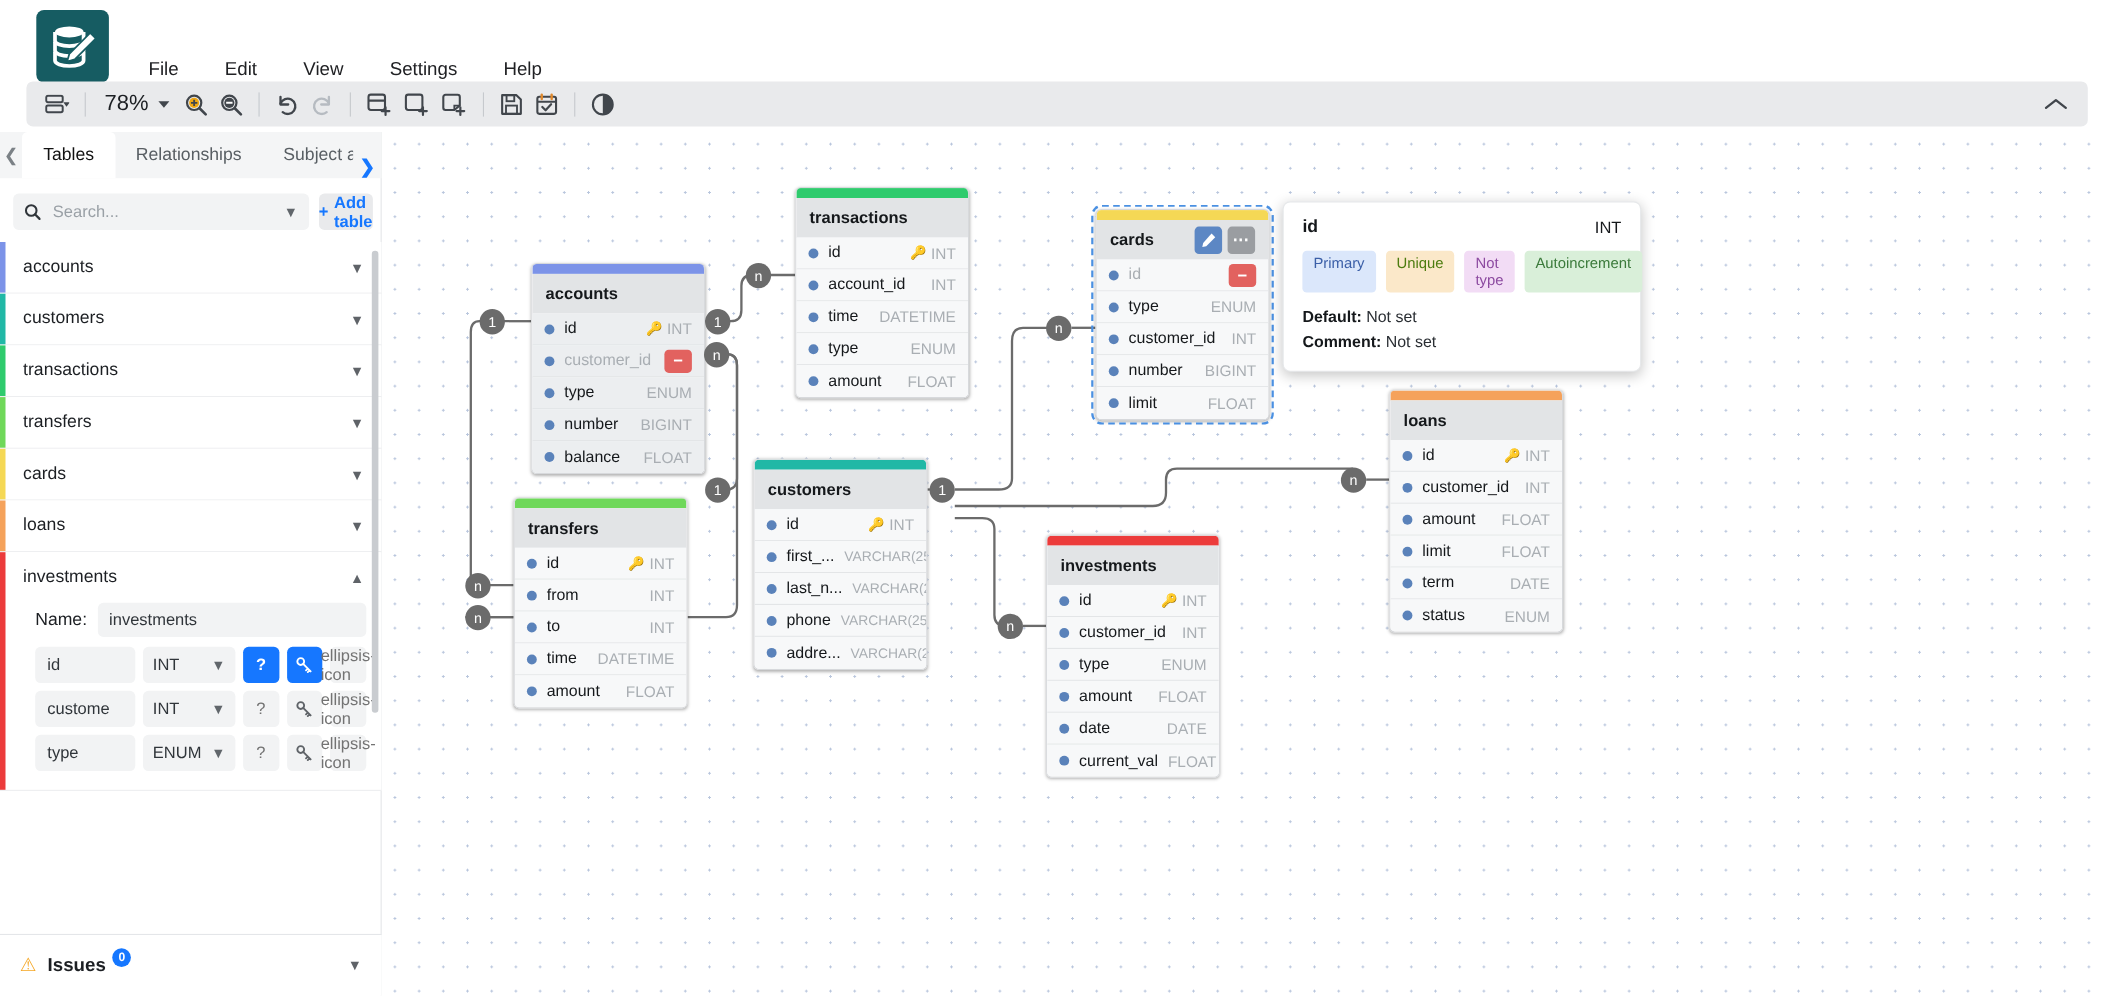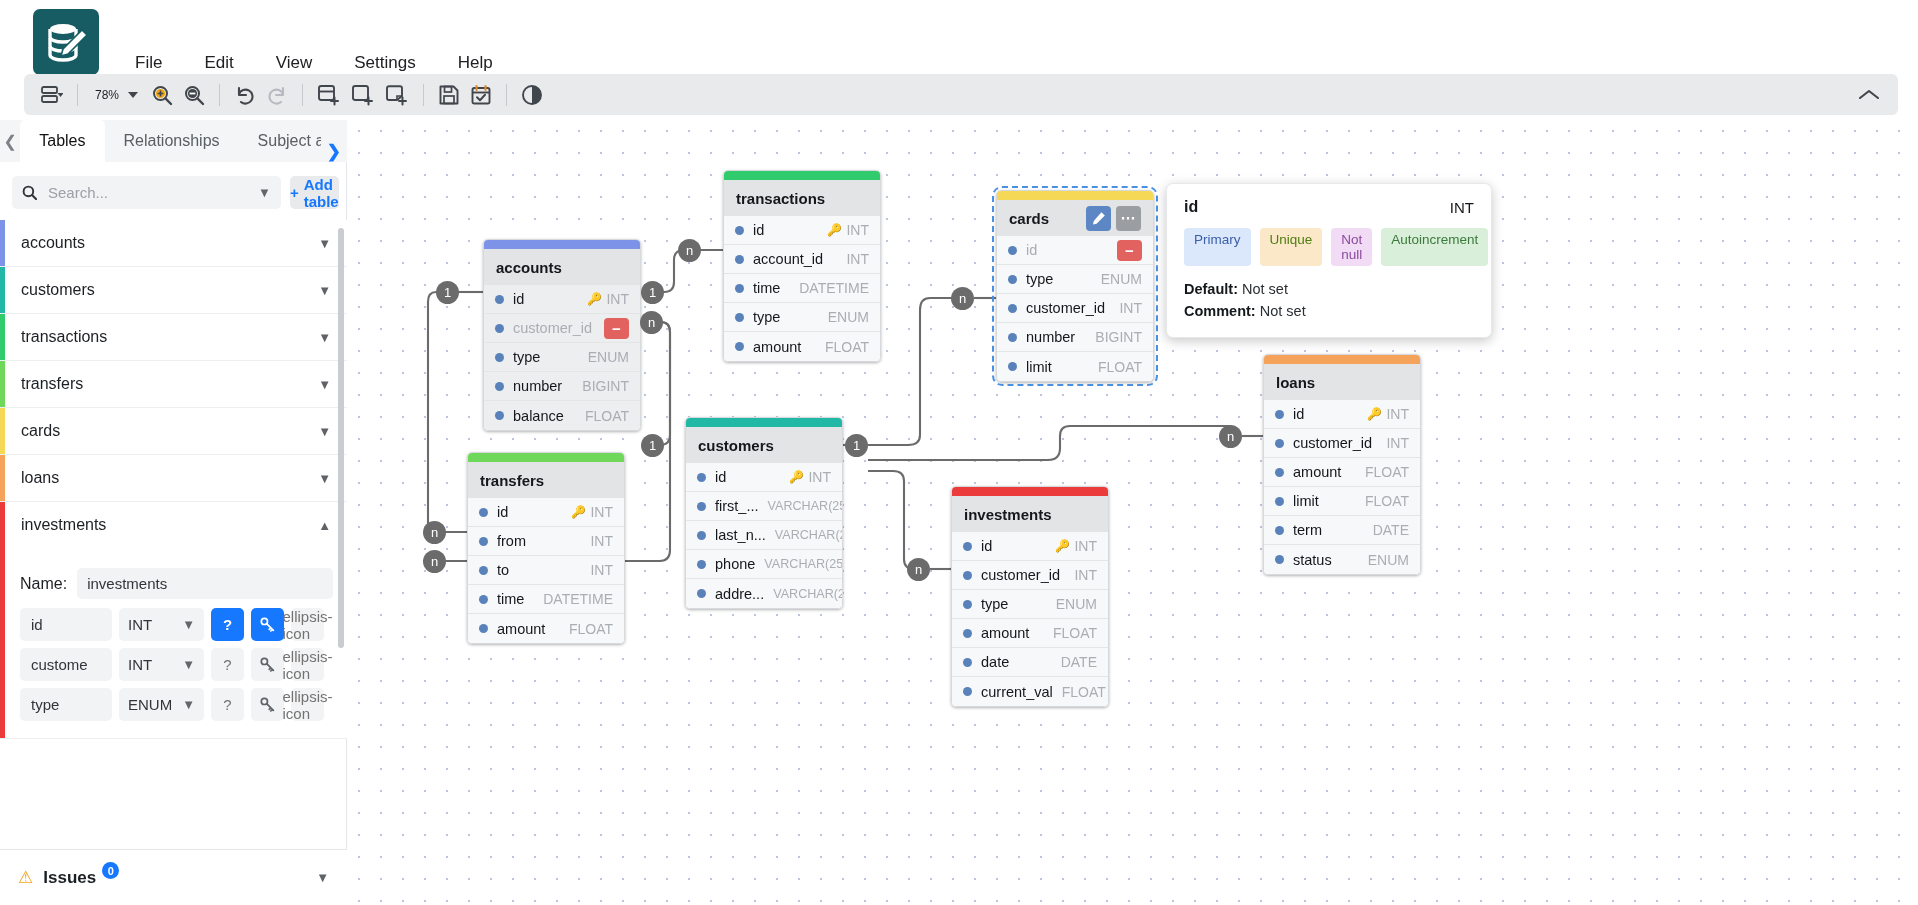--- a/index.html
+++ b/index.html
@@ -38,21 +38,21 @@
   .toolbar {
     position:absolute; left:24px; top:74px; width:1874px; height:41px;
     background:#e9eaec; border-radius:6px;
     display:flex; align-items:center; padding:0 12px;
   }
   .tb-btn {
     height:31px; min-width:31px; display:flex; align-items:center; justify-content:center;
     border-radius:4px; cursor:pointer; color:#41464c; padding:0 5px;
   }
   .tb-sep { width:1px; height:22px; background:#c6c9cd; margin:0 9px; }
-  .tb-zoom { font-size:12px; color:#1c1f23; display:flex; align-items:center; gap:9px; padding:0 8px; cursor:pointer; }
+  .tb-zoom { font-size:20px; color:#1c1f23; display:flex; align-items:center; gap:9px; padding:0 8px; cursor:pointer; }
   .caret { width:0;height:0;border-left:5px solid transparent;border-right:5px solid transparent;border-top:6px solid #41464c; }
   .tb-spacer { flex:1 1 auto; }
 
   
   .sidebar {
     position:absolute; left:0; top:120px; width:347px; height:785px;
     background:#fff; border-right:1px solid #e4e6e9;
   }
   .tabstrip {
     position:absolute; left:0; top:0; width:347px; height:42px;
@@ -86,21 +86,21 @@
     display:flex; align-items:center; justify-content:center; gap:5px;
     color:#1677ff; font-size:15px; font-weight:bold; cursor:pointer;
   }
 
   .tablelist { position:absolute; left:0; top:100px; width:347px; height:597px; overflow:hidden; }
   .tl-item { position:relative; border-bottom:1px solid #edeef0; background:#fff; }
   .tl-accent { position:absolute; left:0; top:0; width:5px; height:100%; }
   .tl-head { height:46px; display:flex; align-items:center; padding:0 16px 0 21px; cursor:pointer; }
   .tl-name { flex:1 1 auto; font-size:16px; color:#1c1f23; }
   .tl-chev { color:#5f6368; font-size:13px; }
-  .tl-body { padding:0 14px 10px 20px;margin-top:20px; }
+  .tl-body { padding:0 14px 10px 32px; }
   .name-row { display:flex; align-items:center; gap:10px; margin-bottom:9px; }
   .name-label { font-size:16px; color:#1c1f23; }
   .name-input {
     flex:1 1 auto; background:#f2f3f4; border-radius:5px; border:0;
     height:31px; padding:0 10px; font-size:15px; color:#30353a; font-family:inherit; outline:none;
   }
   .field-row { display:flex; gap:7px; margin-bottom:7px; align-items:center; }
   .f-name {
     width:92px; height:33px; background:#f2f3f4; border-radius:5px;
     display:flex; align-items:center; padding:0 11px; font-size:15px; color:#30353a;
@@ -773,21 +773,21 @@
     </div>
 
     <div class="tooltip" style="left:818px;top:63px;width:326px;">
       <div class="tt-head">
         <span class="tt-name">id</span>
         <span class="tt-type">INT</span>
       </div>
       <div class="tt-chips">
         <span class="chip" style="background:#dbe7fb;color:#3b5fa8">Primary</span>
         <span class="chip" style="background:#fbe8c9;color:#4d7c0f">Unique</span>
-        <span class="chip" style="background:#f2dcf5;color:#8c4aa0">Not null</span>
+        <span class="chip" style="background:#f2dcf5;color:#8c4aa0">Not type</span>
         <span class="chip" style="background:#d9efd9;color:#3b7a3b">Autoincrement</span>
       </div>
       <div class="tt-kv">
         <b>Default:</b>
         <span>Not set</span>
       </div>
       <div class="tt-kv">
         <b>Comment:</b>
         <span>Not set</span>
       </div>

